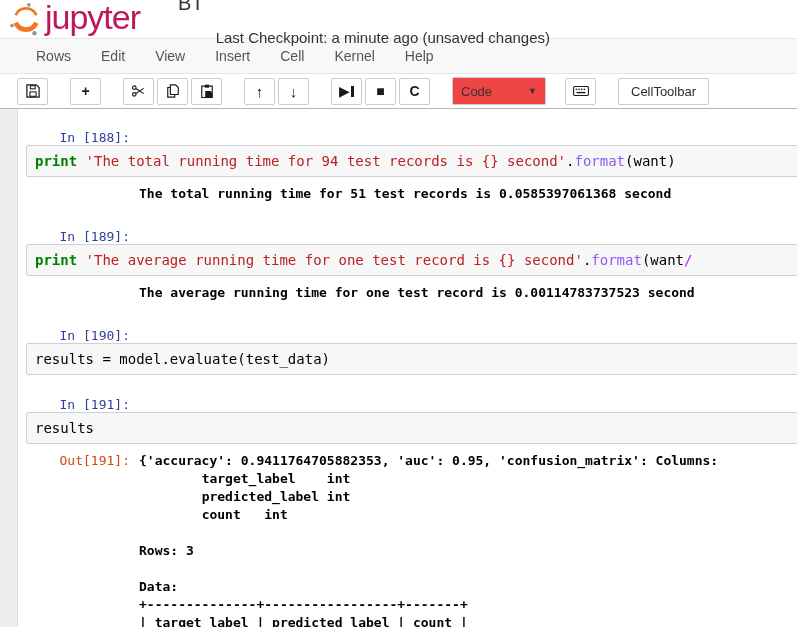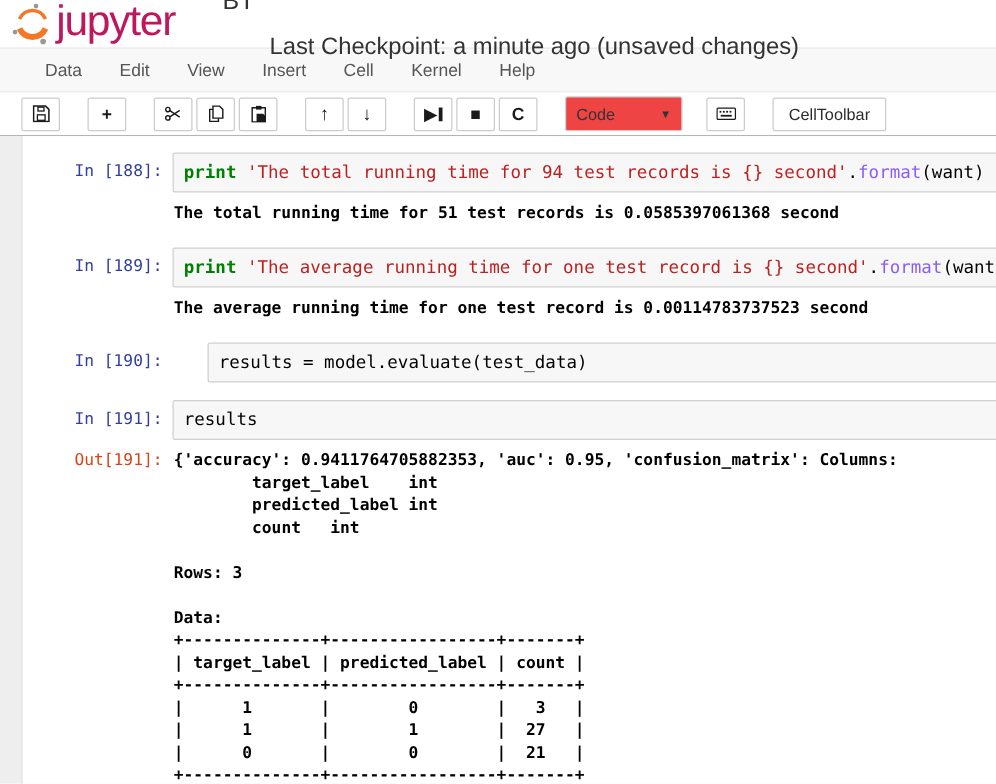--- a/index.html
+++ b/index.html
@@ -7,21 +7,21 @@
   body {
     width:797px; height:627px; overflow:hidden; background:#fff;
     font-family:"Liberation Sans", sans-serif;
   }
   
   .app-header { height:38px; display:flex; align-items:center; padding-left:9px; background:#fff; }
   .logo { display:flex; align-items:center; cursor:pointer; }
   .logo-text { font-size:34px; color:#be185d; letter-spacing:-1px; line-height:1; margin-left:2px; margin-top:-4px; }
   .title-group { margin-left:38px; display:flex; align-items:flex-start; }
   .nb-name { font-size:20px; color:#333; cursor:pointer; }
-  .checkpoint { margin-left:12px; font-size:19px; color:#333;margin-top:37px; }
+  .checkpoint { margin-left:12px; font-size:15px; color:#333;margin-top:37px; }
   
   .menubar { height:36px; background:#f8f8f8; border-top:1px solid #e7e7e7; border-bottom:1px solid #e7e7e7;
              display:flex; align-items:center; padding-left:21px; }
   .menu-item { padding:0 15px; font-size:14px; color:#555; cursor:pointer; }
   
   .toolbar { height:34px; display:flex; align-items:center; padding-left:17px; background:#fff; }
   .tb-group { display:flex; margin-right:19px; }
   .tb-btn { height:27px; min-width:31px; border:1px solid #ccc; border-radius:2px; background:#fff;
             display:flex; align-items:center; justify-content:center; margin-right:3px;
             font-size:14px; color:#2c2c2c; cursor:pointer; padding:0 6px; }
@@ -40,22 +40,22 @@
   .site { background:#eeeeee; height:518px; padding-left:17px; }
   .notebook { background:#fff; height:100%; padding-top:13px; border-left:1px solid #dcdcdc; overflow:hidden; }
   .row { display:flex; }
   .prompt { width:112px; min-width:112px; text-align:right; font-family:"DejaVu Sans Mono", monospace;
             font-size:13px; color:#303f9f; padding-top:8px; }
   .prompt.out-p { color:#d84315; padding-top:1px; }
   .input-area { flex:1; margin-left:8px; margin-right:-2px; border:1px solid #cfcfcf; background:#f7f7f7;
                 border-radius:2px; padding:5px 4px 5px 8px; cursor:text; }
   .input-area pre { margin:0; font-family:"DejaVu Sans Mono", monospace; font-size:14px; line-height:20px;
                     white-space:pre; color:#000; }
-  .input-row { margin-bottom:0; }
-  .input-row.gap-after { margin-bottom:14px;gap:28px; }
+  .input-row { margin-bottom:0;flex-direction:column; }
+  .input-row.gap-after { margin-bottom:14px; }
   .output-row { margin-top:8px; margin-bottom:18px; }
   .output-row pre { margin:0; padding-left:9px; font-family:"DejaVu Sans Mono", monospace; font-size:13px;
                     line-height:18px; white-space:pre; color:#000; tab-size:8;font-weight:bold; -moz-tab-size:8; }
   
   .tok-kw { color:#008000; font-weight:bold; }
   .tok-str { color:#ba2121; }
   .tok-fn { color:#8b5cf6; }
   .tok-op { color:#aa22ff; }
   svg.icon { display:block; }
 </style>
@@ -73,21 +73,21 @@
     </svg>
     <span class="logo-text">jupyter</span>
   </div>
   <div class="title-group">
     <span class="nb-name">BT</span>
     <span class="checkpoint">Last Checkpoint: a minute ago (unsaved changes)</span>
   </div>
 </div>
 
 <div class="menubar">
-  <span class="menu-item">Data</span>
+  <span class="menu-item">Rows</span>
   <span class="menu-item">Edit</span>
   <span class="menu-item">View</span>
   <span class="menu-item">Insert</span>
   <span class="menu-item">Cell</span>
   <span class="menu-item">Kernel</span>
   <span class="menu-item">Help</span>
 </div>
 
 <div class="toolbar">
   <div class="tb-group">

